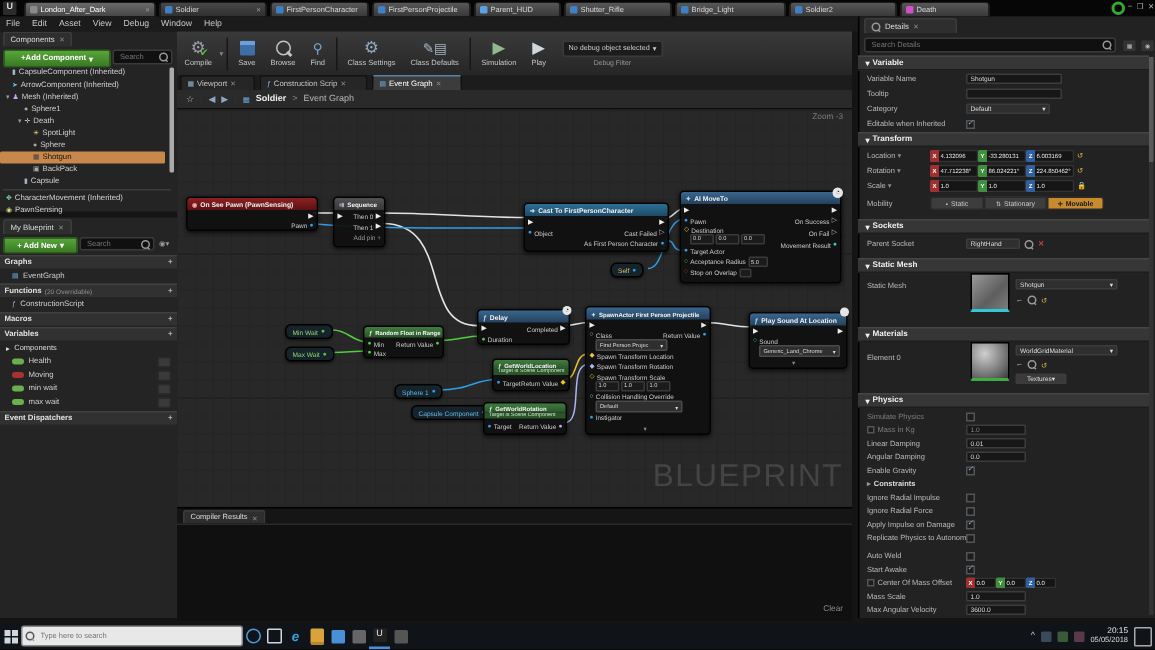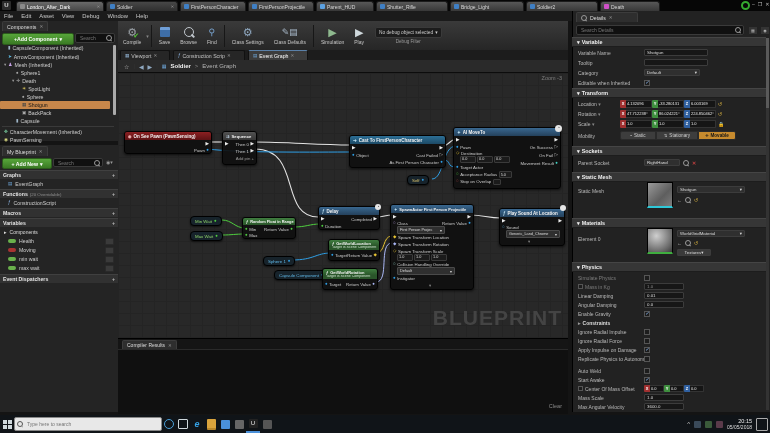--- a/index.html
+++ b/index.html
@@ -48,21 +48,21 @@
   .nd{position:absolute;background:rgba(16,16,16,.93);border:1px solid #020202;border-radius:3px;box-shadow:0 1px 3px rgba(0,0,0,.7);box-sizing:border-box}
   .nh{height:8px;border-radius:2px 2px 0 0;font-size:4.5px;font-weight:bold;color:#f2f2f2;display:flex;align-items:center;gap:2px;padding:0 3px;white-space:nowrap;overflow:hidden}
   .nh2{font-size:3.6px;font-weight:normal;color:#cde3cd;padding:0 3px;white-space:nowrap;overflow:hidden;line-height:1}
   .nr{position:absolute;height:7px;display:flex;align-items:center;gap:1.5px;font-size:4.3px;color:#cccccc;white-space:nowrap}
   .px{color:#ececec;font-size:4.6px;line-height:1}
   .pd{font-size:4.4px;line-height:1}
   .nf{background:#1b1b1b;border:1px solid #3a3a3a;color:#ddd;font-size:3.8px;height:5px;display:flex;align-items:center;padding:0 1px;border-radius:1px;white-space:nowrap;overflow:hidden}
   .nsel{background:#2f2f2f;border:1px solid #4a4a4a;border-radius:1px;height:6px;display:flex;align-items:center;font-size:3.8px;color:#ddd;padding:0 2px;gap:2px;white-space:nowrap;overflow:hidden}
   .cap{position:absolute;height:8px;border-radius:4px;background:#17232b;border:1px solid #000;display:flex;align-items:center;font-size:4.4px;padding:0 4px;gap:2px;white-space:nowrap;box-shadow:0 1px 2px rgba(0,0,0,.6)}
   .clock{position:absolute;width:7px;height:7px;border-radius:50%;background:#e6e6e6;color:#222;font-size:4.5px;display:flex;align-items:center;justify-content:center;line-height:1}
-  #wmark{position:absolute;right:6px;bottom:8px;font-size:21px;font-weight:bold;color:#4a4a4a;letter-spacing:1px;opacity:.85}
+  #wmark{position:absolute;right:6px;bottom:8px;font-size:21px;font-weight:normal;color:#4a4a4a;letter-spacing:1px;opacity:.85}
   #zoomlbl{position:absolute;right:6px;top:2px;font-size:5.5px;color:#7e7e7e}
   
   #compiler{position:absolute;left:118px;top:338px;width:450px;height:74px;background:#151515;border-top:1px solid #000}
   
   #details{position:absolute;left:572px;top:11px;width:198px;height:401px;background:#222;border-left:1px solid #000}
   .cat{position:absolute;left:572px;width:194px;height:10px;background:#363636;border-top:1px solid #454545;border-bottom:1px solid #1d1d1d;display:flex;align-items:center;gap:2px;font-size:5.4px;font-weight:bold;color:#efefef;padding-left:5px;box-sizing:border-box}
   .drow{position:absolute;left:572px;width:194px;height:9px;display:flex;align-items:center;font-size:5px;color:#b9b9b9}
   .dlab{margin-left:6px;width:66px;flex:none;white-space:nowrap;overflow:hidden}
   .dfield{background:#171717;border:1px solid #3c3c3c;border-radius:1px;height:7px;width:52px;font-size:4.4px;color:#ddd;display:flex;align-items:center;padding:0 2px;box-sizing:border-box;white-space:nowrap;overflow:hidden}
   .xchip{width:6px;height:8px;font-size:4px;font-weight:bold;color:#fff;display:flex;align-items:center;justify-content:center;border-radius:1px 0 0 1px;flex:none}

